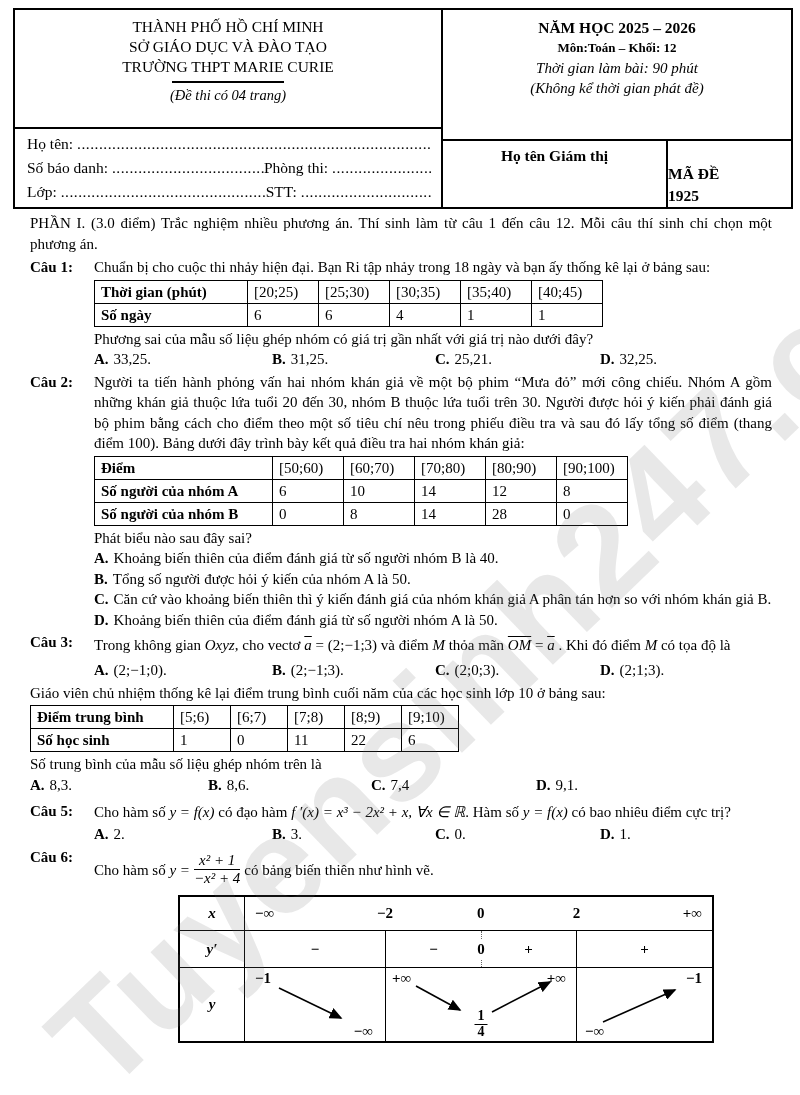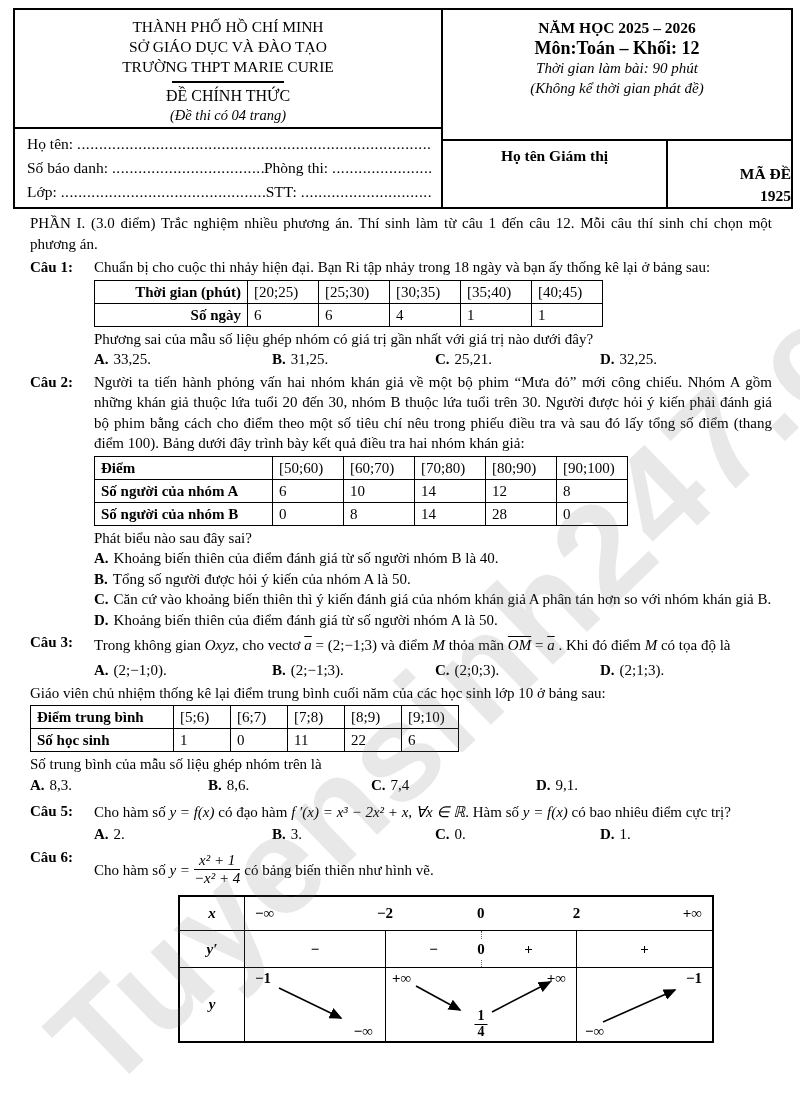--- a/index.html
+++ b/index.html
@@ -31,40 +31,40 @@
   .sl3 { font-size:16px; line-height:20px; }
   .sl4 { font-size:14.5px; line-height:18px; }
   .student { flex:1; padding:6px 10px 0 12px; font-size:15.5px; }
   .srow { display:flex; align-items:baseline; height:24px; overflow:hidden; }
   .slabel { white-space:nowrap; margin-right:4px; }
   .dots { overflow:hidden; white-space:nowrap; letter-spacing:0.5px; flex:1; }
   .dots.fixed { flex:none; }
   .exam { height:123px; border-bottom:2px solid #000; text-align:center; padding-top:7px; }
   .el1 { font-weight:bold; font-size:16px; line-height:21px; }
   .el2 { font-weight:bold; font-size:15.5px; line-height:21px; }
-  .el3 { font-weight:bold; font-size:18px; line-height:20px; }
+  .el3 { font-weight:bold; font-size:13px; line-height:20px; }
   .el4 { font-style:italic; font-size:15px; line-height:20px; }
   .proctor-row { flex:1; display:flex; }
   .proctor { flex:1; border-right:2px solid #000; text-align:center; font-weight:bold;
              font-size:15.5px; padding-top:6px; }
-  .made { width:123px; text-align:right; font-weight:bold; font-size:15.5px;
+  .made { width:123px; text-align:left; font-weight:bold; font-size:15.5px;
           padding-top:22px; line-height:22px; }
 
   
   .content { position:absolute; left:30px; top:213px; width:742px; line-height:20.5px; }
   .p1 { margin-bottom:3px; }
   .q { display:flex; margin-top:2px; }
   .qlabel { width:64px; flex-shrink:0; font-weight:bold; }
   .qbody { flex:1; min-width:0; }
 
   table.dtable { border-collapse:collapse; margin:2px 0; }
   table.dtable td { border:1.6px solid #000; padding:0 6px; height:22px;
                     font-size:15px; line-height:18px; }
   td.hc { font-weight:bold; }
-  .t1 { margin-left:55px; } .t1 td.hc { width:140px;text-align:right; } .t1 td.wc { width:58px; }
+  .t1 { margin-left:55px; } .t1 td.hc { width:140px; } .t1 td.wc { width:58px; }
   .t2 { margin-left:32px; } .t2 td.hc { width:165px; } .t2 td.wc { width:58px; }
   .t4 { margin-left:95px; } .t4 td.hc { width:130px; } .t4 td.wc { width:44px; }
 
   .optrow { display:flex; }
   .o1 { width:178px; } .o2 { width:163px; } .o3 { width:165px; } .o4 { flex:1; }
   .ol { font-weight:bold; margin-right:5px; }
   .optline { }
 
   
   .q6line { margin-top:6px; display:flex; align-items:center; }
@@ -107,21 +107,20 @@
 <div class="page">
   <div class="watermark">Tuyensinh247.com</div>
 
   <div class="header-box">
     <div class="hcol-left">
       <div class="school">
         <div class="sl1">THÀNH PHỐ HỒ CHÍ MINH</div>
         <div class="sl1">SỞ GIÁO DỤC VÀ ĐÀO TẠO</div>
         <div class="sl2 b">TRƯỜNG THPT MARIE CURIE</div>
         <div class="hr-short"></div>
-        <div class="sl3 b">ĐỀ CHÍNH THỨC</div>
         <div class="sl4 b i">(Đề thi có 04 trang)</div>
       </div>
       <div class="student">
         <div class="srow">
           <span class="slabel">Họ tên:</span>
           <span class="dots">................................................................................................................................</span>
         </div>
         <div class="srow">
           <span class="slabel">Số báo danh:</span>
           <span class="dots fixed" style="width:152px">................................................................................................................................</span>

